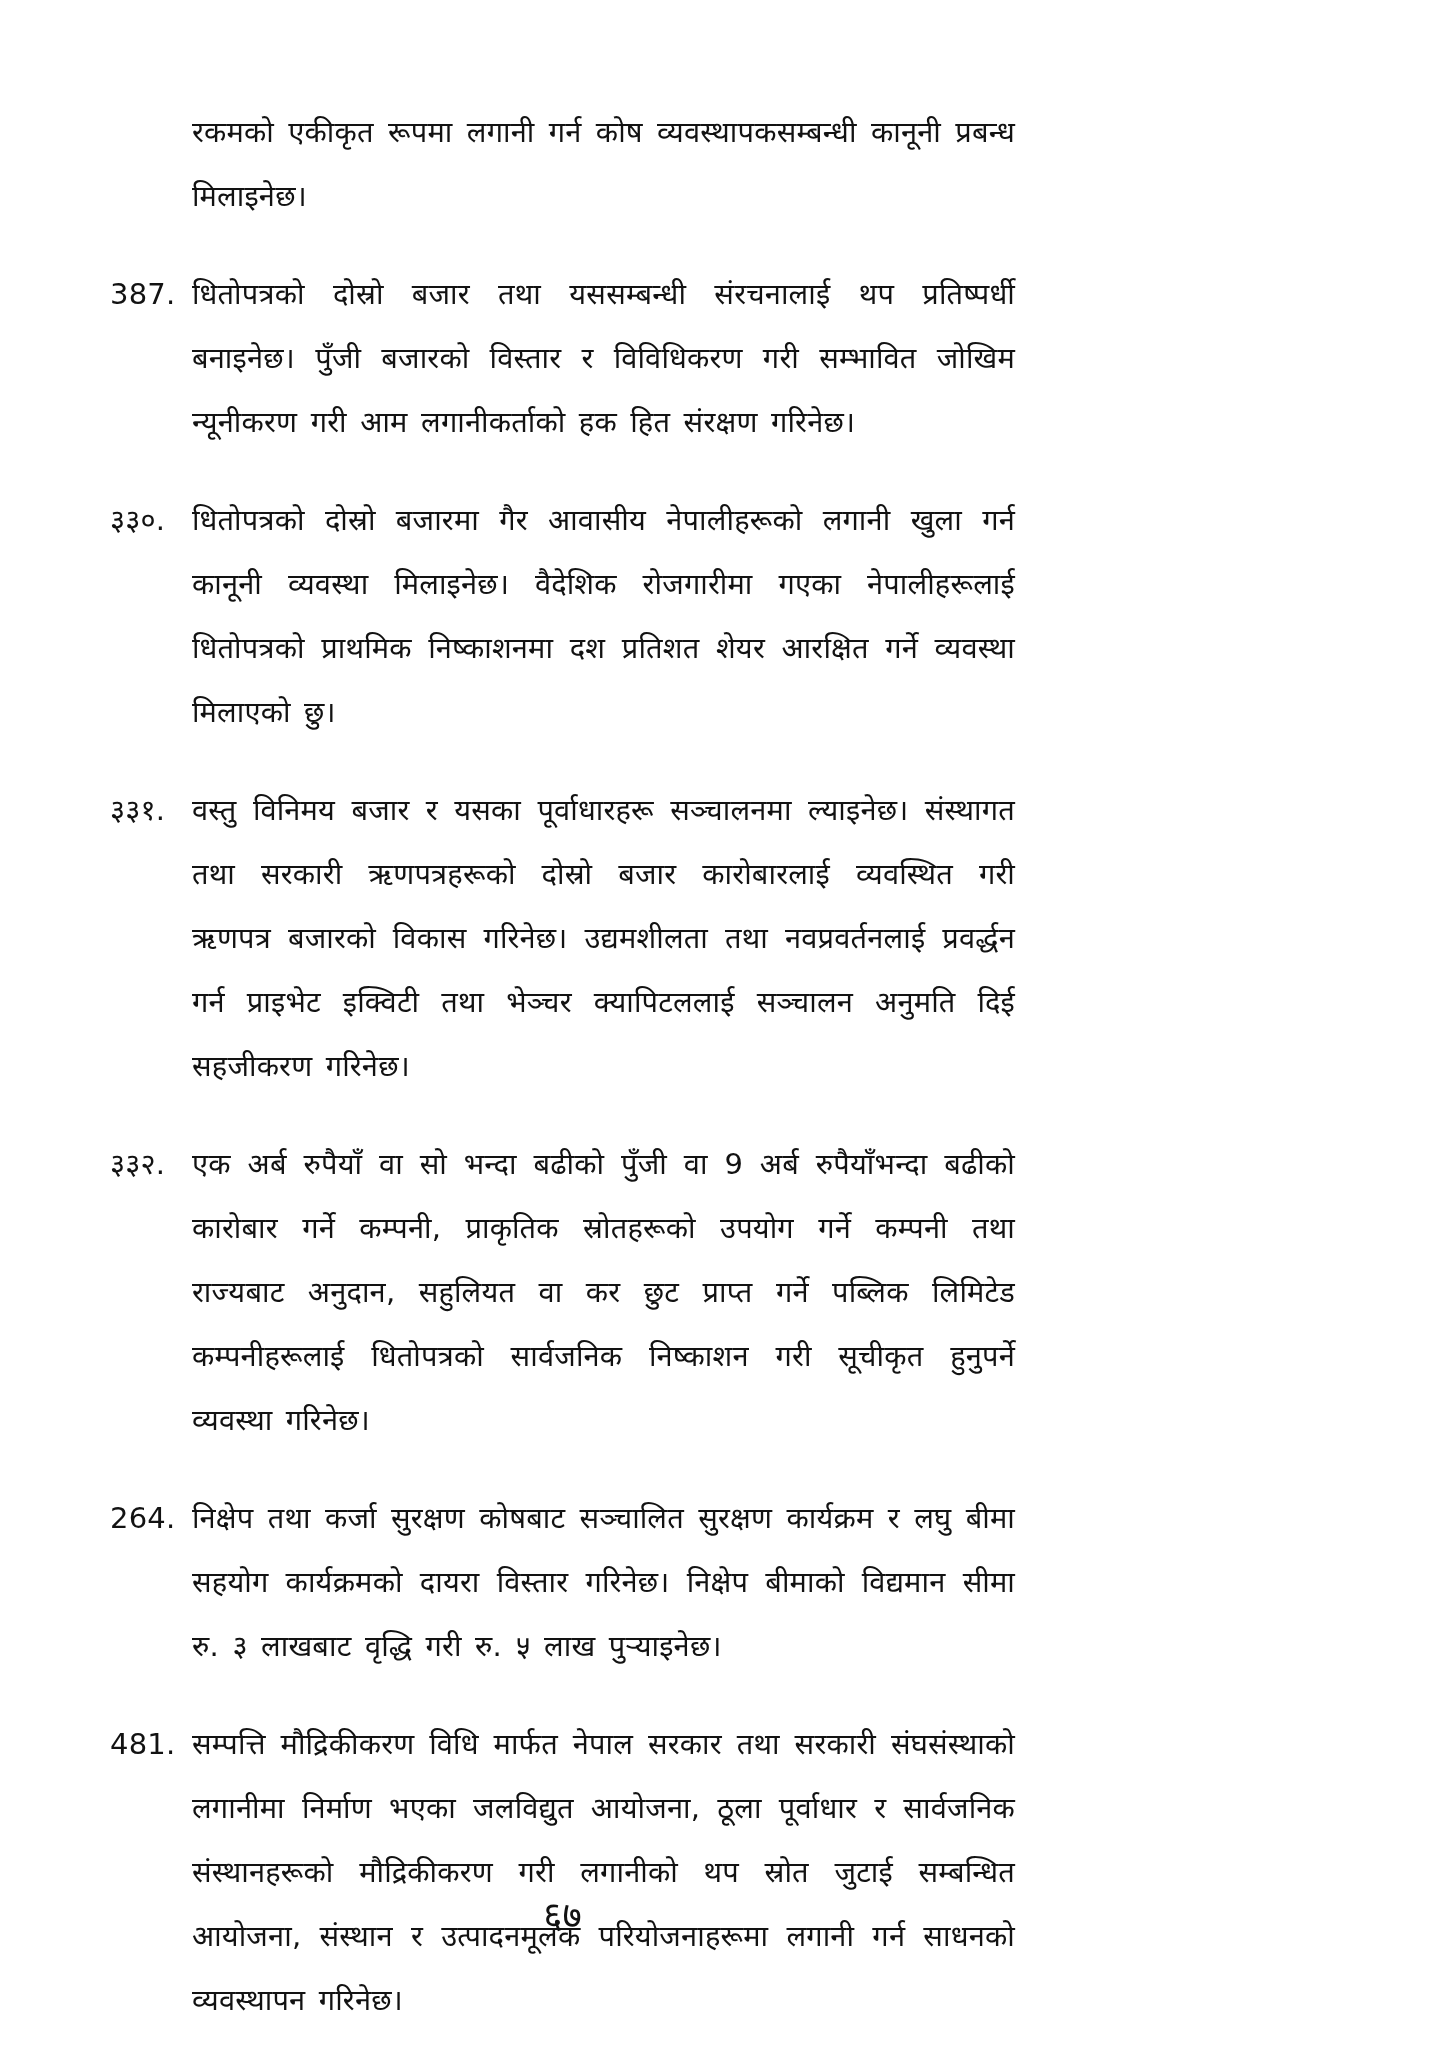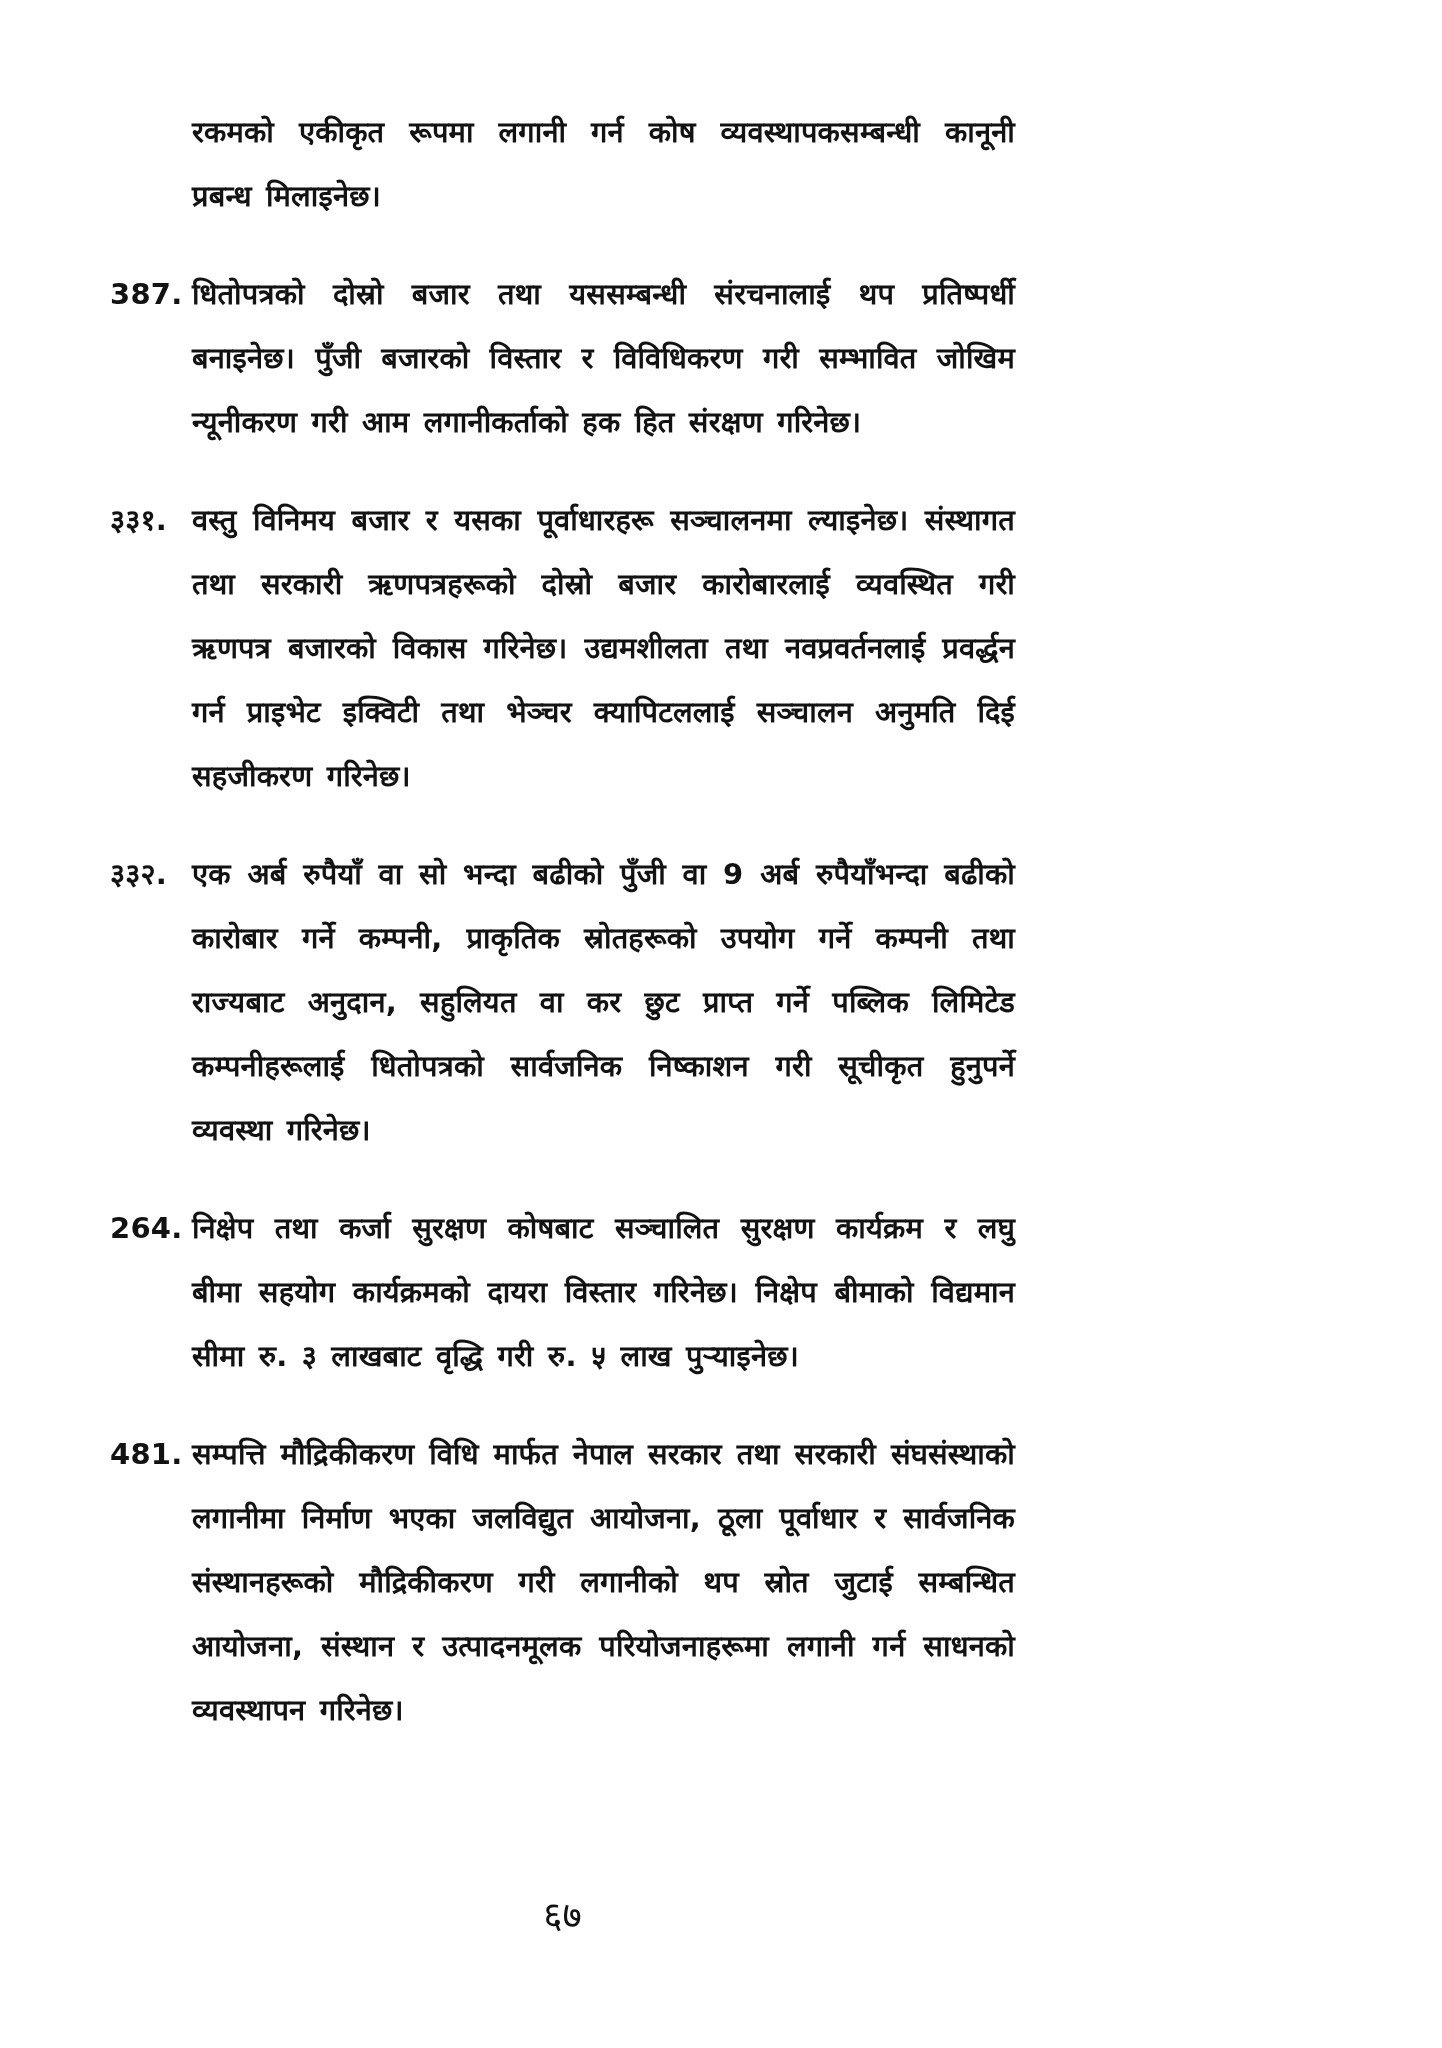--- a/index.html
+++ b/index.html
@@ -22,21 +22,20 @@
   }
   .para {
     position: relative;
     padding-left: 82px;
     font-size: 29px;
     line-height: 64px;
     text-align: justify;
     margin: 0 0 34px 0;
     letter-spacing: 0.2px;
     word-spacing: 4px;
-    font-weight: bold;
   }
   .para-num {
     position: absolute;
     left: 0;
     top: 0;
     width: 78px;
     text-align: left;
     white-space: nowrap;
   }
   .page-footer {
@@ -56,20 +55,24 @@
   <div class="para">
     <span class="para-num"></span>
     <span class="para-text">रकमको एकीकृत रूपमा लगानी गर्न कोष व्यवस्थापकसम्बन्धी कानूनी प्रबन्ध मिलाइनेछ।</span>
   </div>
 
   <div class="para">
     <span class="para-num">387.</span>
     <span class="para-text">धितोपत्रको दोस्रो बजार तथा यससम्बन्धी संरचनालाई थप प्रतिष्पर्धी बनाइनेछ। पुँजी बजारको विस्तार र विविधिकरण गरी सम्भावित जोखिम न्यूनीकरण गरी आम लगानीकर्ताको हक हित संरक्षण गरिनेछ।</span>
   </div>
 
+  <div class="para">
+    <span class="para-num">३३०.</span>
+    <span class="para-text">धितोपत्रको दोस्रो बजारमा गैर आवासीय नेपालीहरूको लगानी खुला गर्न कानूनी व्यवस्था मिलाइनेछ। वैदेशिक रोजगारीमा गएका नेपालीहरूलाई धितोपत्रको प्राथमिक निष्काशनमा दश प्रतिशत शेयर आरक्षित गर्ने व्यवस्था मिलाएको छु।</span>
+  </div>
 
   <div class="para">
     <span class="para-num">३३१.</span>
     <span class="para-text">वस्तु विनिमय बजार र यसका पूर्वाधारहरू सञ्चालनमा ल्याइनेछ। संस्थागत तथा सरकारी ऋणपत्रहरूको दोस्रो बजार कारोबारलाई व्यवस्थित गरी ऋणपत्र बजारको विकास गरिनेछ। उद्यमशीलता तथा नवप्रवर्तनलाई प्रवर्द्धन गर्न प्राइभेट इक्विटी तथा भेञ्चर क्यापिटललाई सञ्चालन अनुमति दिई सहजीकरण गरिनेछ।</span>
   </div>
 
   <div class="para">
     <span class="para-num">३३२.</span>
     <span class="para-text">एक अर्ब रुपैयाँ वा सो भन्दा बढीको पुँजी वा 9 अर्ब रुपैयाँभन्दा बढीको कारोबार गर्ने कम्पनी, प्राकृतिक स्रोतहरूको उपयोग गर्ने कम्पनी तथा राज्यबाट अनुदान, सहुलियत वा कर छुट प्राप्त गर्ने पब्लिक लिमिटेड कम्पनीहरूलाई धितोपत्रको सार्वजनिक निष्काशन गरी सूचीकृत हुनुपर्ने व्यवस्था गरिनेछ।</span>
   </div>

